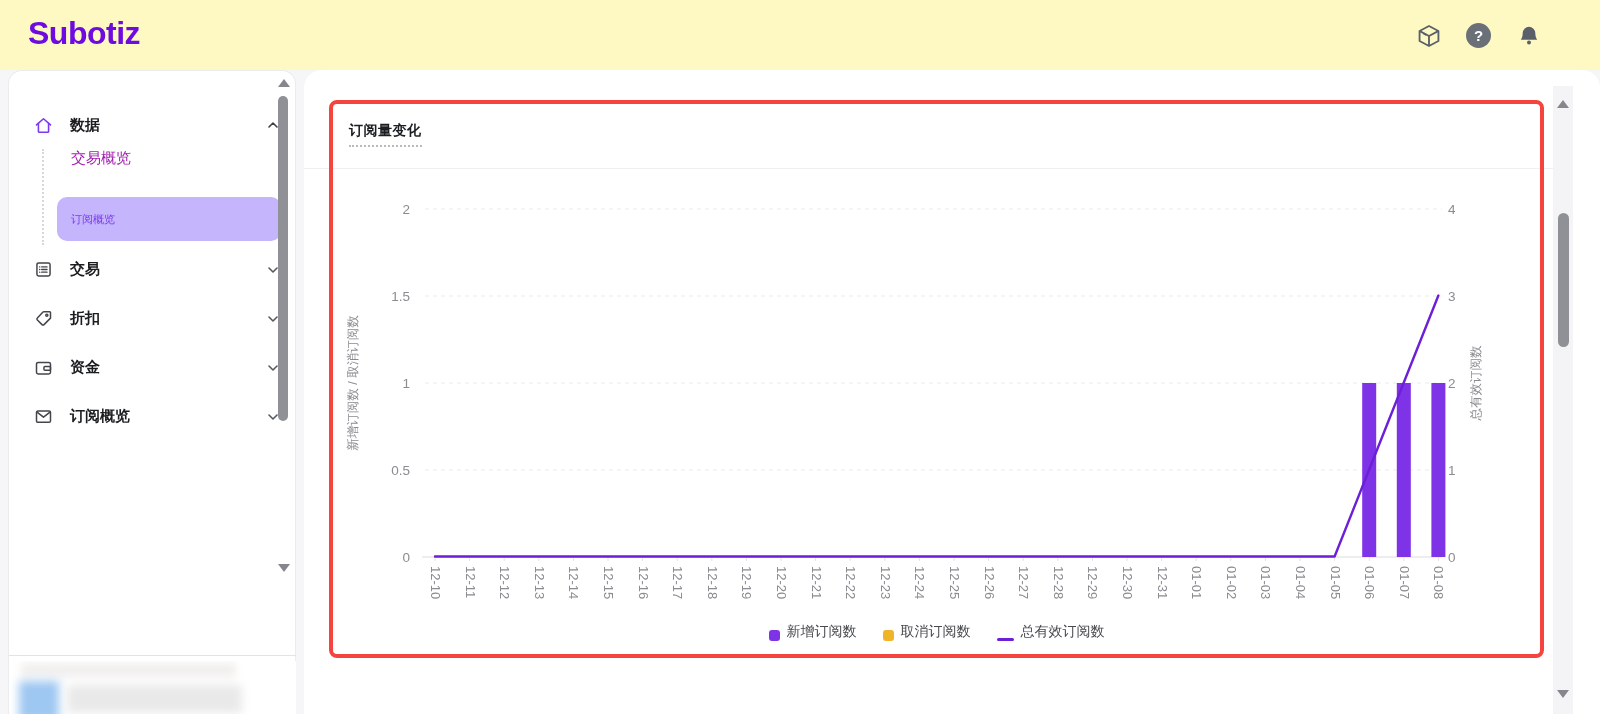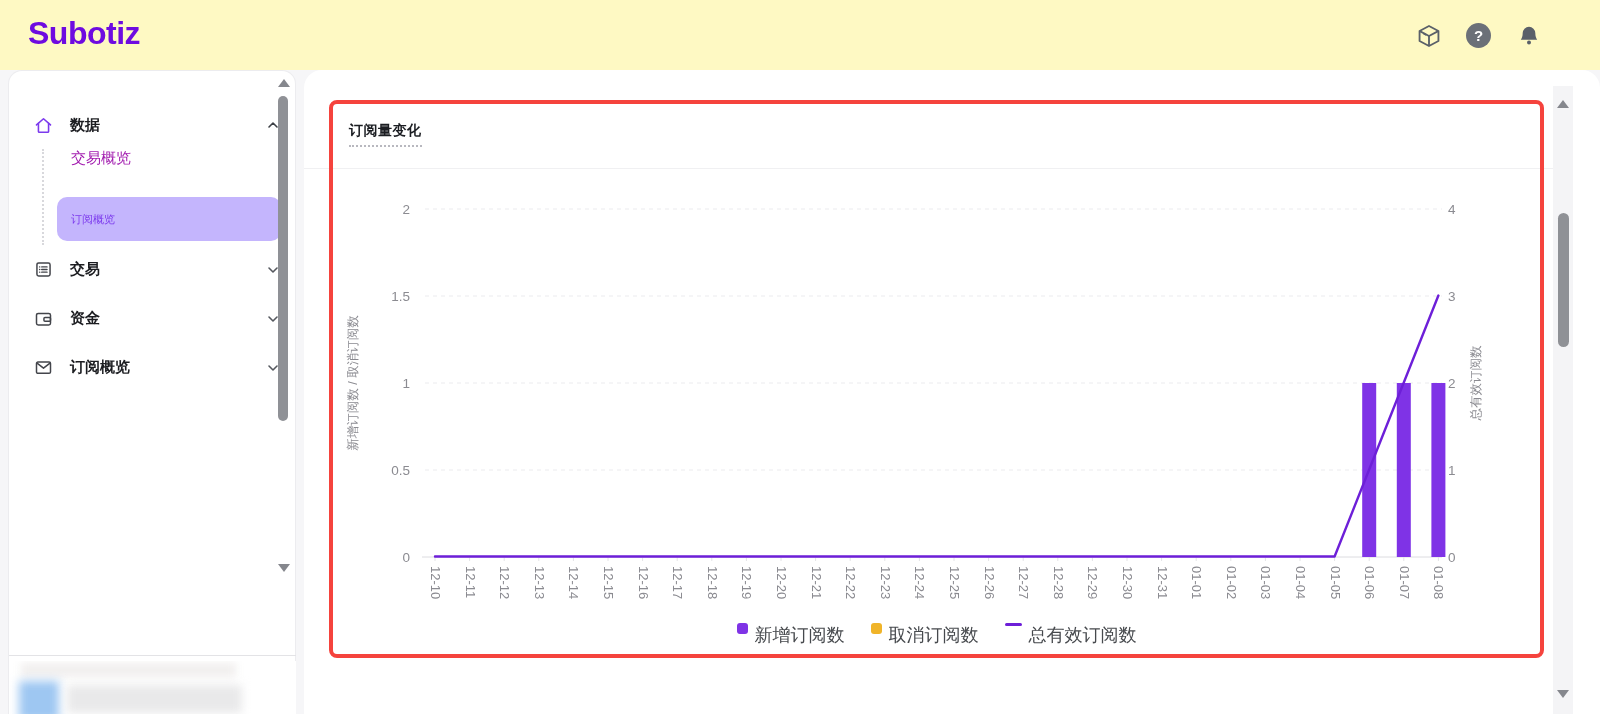--- a/index.html
+++ b/index.html
@@ -46,21 +46,21 @@
   .main { position:absolute; left:304px; top:70px; width:1296px; height:644px; background:#fff;
     border-radius:18px 18px 0 0; }
   .main-divider { position:absolute; left:0; top:98px; width:1268px; height:1px; background:#f0f0f2; }
   .chart-title { position:absolute; left:45px; top:52px; font-size:14px; font-weight:700; color:#1b1d22;
     padding-bottom:5px; border-bottom:2px dotted #b8b8bf; letter-spacing:0.5px; }
   .annotation { position:absolute; left:25px; top:30px; width:1215px; height:558px;
     border:4px solid #f5433d; border-radius:8px; pointer-events:none; z-index:5; }
   #chart-svg { position:absolute; left:0; top:0; }
   .legend { position:absolute; left:25px; top:553px; width:1215px; display:flex;
     justify-content:center; align-items:center; gap:26px; }
-  .legend-item { display:flex; align-items:flex-start; gap:7px; font-size:18px; color:#46494d; cursor:pointer; }
+  .legend-item { display:flex; align-items:flex-end; gap:7px; font-size:14px; color:#46494d; cursor:pointer; }
   .lg-sq { width:11px; height:11px; border-radius:3px; }
   .lg-line { width:17px; height:3px; border-radius:2px; }
   .main-track { position:absolute; left:1249px; top:16px; width:20px; height:628px; background:#f4f4f6; }
 </style>
 </head>
 <body>
 
 <div class="header">
   <div class="logo">Subotiz</div>
   <div class="header-icons">
@@ -121,20 +121,33 @@
         </svg>
         </span>
       <span class="side-label">交易</span>
       <span class="chev">
         <svg width="16" height="16" viewBox="0 0 16 16" fill="none" stroke="#55585e" stroke-width="1.6" stroke-linecap="round" stroke-linejoin="round">
             <path d="M4 6 l4 4 4 -4"></path>
           </svg></span>
     </div>
 
 
+    <div class="side-item">
+      <span class="side-icon">
+        <svg width="21" height="21" viewBox="0 0 24 24" fill="none" stroke="#43454b" stroke-width="1.7" stroke-linecap="round" stroke-linejoin="round">
+          <path d="M12.6 4.2 H19 a1 1 0 0 1 1 1 V11.6 L12.6 19 a1.6 1.6 0 0 1 -2.3 0 L5 13.7 a1.6 1.6 0 0 1 0 -2.3 L11.4 4.6 c0.3 -0.3 0.7 -0.4 1.2 -0.4 z"></path>
+          <circle cx="15.8" cy="8.2" r="1.2"></circle>
+        </svg>
+        </span>
+      <span class="side-label">折扣</span>
+      <span class="chev">
+        <svg width="16" height="16" viewBox="0 0 16 16" fill="none" stroke="#55585e" stroke-width="1.6" stroke-linecap="round" stroke-linejoin="round">
+            <path d="M4 6 l4 4 4 -4"></path>
+          </svg></span>
+    </div>
 
     <div class="side-item">
       <span class="side-icon">
         <svg width="21" height="21" viewBox="0 0 24 24" fill="none" stroke="#43454b" stroke-width="1.7" stroke-linecap="round" stroke-linejoin="round">
           <rect x="4" y="6.2" width="16" height="13.3" rx="2"></rect>
             <rect x="12.5" y="10.8" width="7.5" height="4.4" rx="1.2"></rect>
         </svg>
         </span>
       <span class="side-label">资金</span>
       <span class="chev">

